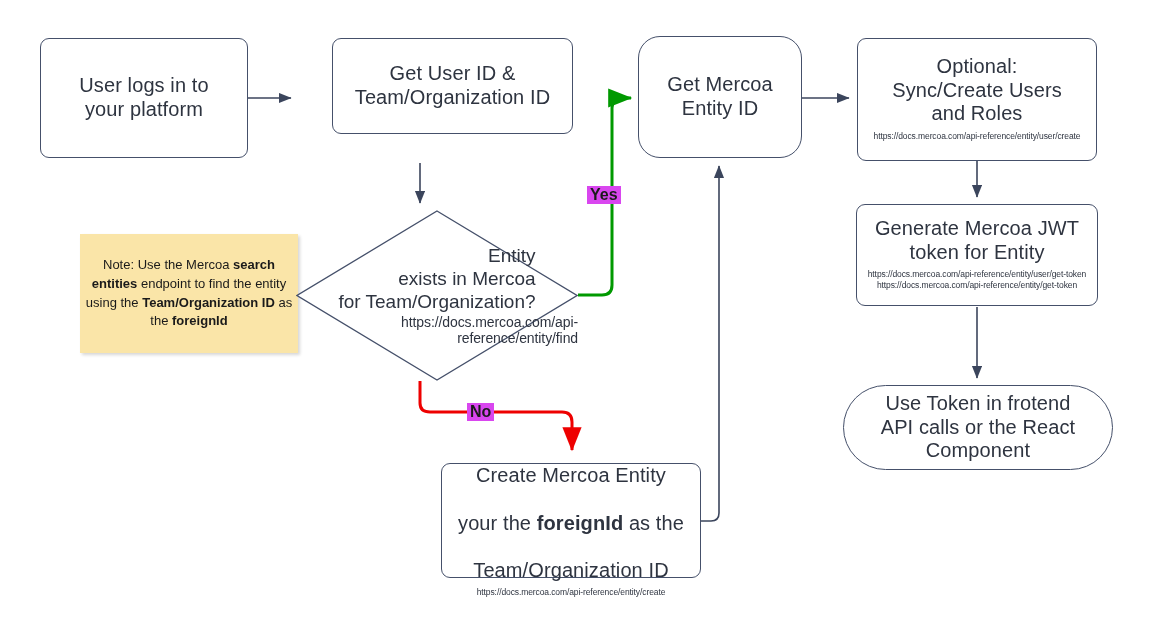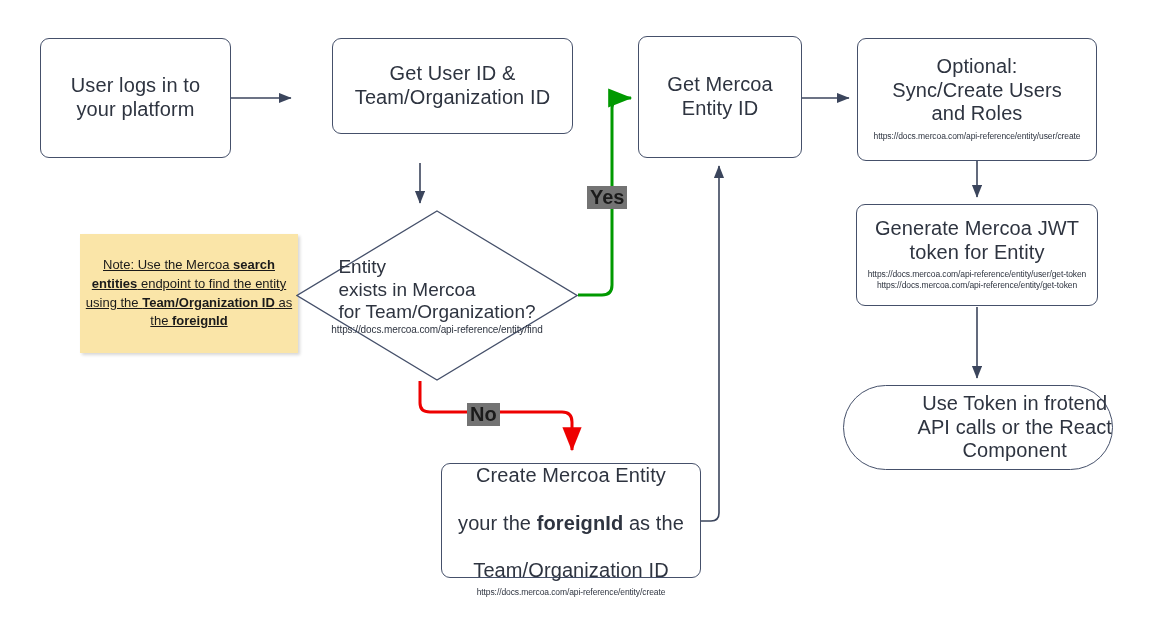--- a/index.html
+++ b/index.html
@@ -35,21 +35,21 @@
     flex-direction: column;
     align-items: center;
     justify-content: center;
     text-align: center;
     background: #ffffff;
     border: 1.3px solid #45506a;
     color: #2e3440;
     line-height: 1.18;
   }
   .node.rect { border-radius: 9px; }
-  .node.pill { border-radius: 999px; align-items: flex-end; }
+  .node.pill { border-radius: 999px; }
   .node .title {
     font-size: 20px;
     letter-spacing: .1px;
     white-space: pre-line;
   }
   .node .url {
     font-size: 8.5px;
     line-height: 1.28;
     color: #2e3440;
     margin-top: 5px;
@@ -57,64 +57,63 @@
     letter-spacing: -.1px;
   }
 
   
   .diamond-wrap {
     position: absolute;
     display: flex;
     flex-direction: column;
     align-items: center;
     justify-content: center;
-    text-align: left;
+    text-align: right;
   }
   .diamond-wrap .dtext {
     position: relative;
     z-index: 2;
     font-size: 19px;
     line-height: 1.2;
     white-space: pre-line;
     color: #2e3440;
   }
   .diamond-wrap .durl {
     position: relative;
     z-index: 2;
-    font-size: 10px;
+    font-size: 14px;
     color: #2e3440;
     letter-spacing: -.1px;
   }
 
   
   .note {
     position: absolute;
     box-sizing: border-box;
     background: #fae5a8;
     border: none;
     display: flex;
     align-items: center;
     justify-content: center;
     text-align: center;
     font-size: 13px;
     line-height: 1.45;
     color: #1a1a1a;
     padding: 6px 0;
     box-shadow: 2px 2px 3px rgba(0,0,0,.16);
-    text-decoration: underline;
   }
   .note b { font-weight: bold; }
 
   
   .elabel {
     position: absolute;
-    font-size: 20px;
+    font-size: 16px;
     font-weight: bold;
     color: #1b1b1b;
-    background: #737373;
+    background: #d946ef;
     padding: 0 3px;
     white-space: nowrap;
   }
 </style>
 </head>
 <body>
 
 <div id="canvas">
 
   <svg id="wires" viewBox="0 0 1153 622" xmlns="http://www.w3.org/2000/svg">
@@ -147,31 +146,31 @@
 
     <g fill="none" stroke="#009900" stroke-width="3" stroke-linecap="butt">
       <path d="M578,295 L602,295 Q612,295 612,285 L612,108 Q612,98 622,98 L631,98" marker-end="url(#ah-green)"></path>
     </g>
 
     <g fill="none" stroke="#ee0000" stroke-width="3" stroke-linecap="butt">
       <path d="M420,381 L420,403 Q420,412 430,412 L562,412 Q572,412 572,422 L572,450" marker-end="url(#ah-red)"></path>
     </g>
   </svg>
 
-  <div class="node rect" style="left:40px; top:38px; width:191px; height:120px;">
+  <div class="node rect" style="left:40px; top:38px; width:208px; height:120px;">
     <div class="title">User logs in to
 your platform</div>
   </div>
 
   <div class="node rect" style="left:300px; top:38px; width:241px; height:96px;margin-left:32px;">
     <div class="title">Get User ID &amp;
 Team/Organization ID</div>
   </div>
 
-  <div class="node rect" style="left:638px; top:36px; width:164px; height:122px;">
+  <div class="node rect" style="left:638px; top:36px; width:164px; height:122px;border-radius:22px;">
     <div class="title">Get Mercoa
 Entity ID</div>
   </div>
 
   <div class="node rect" style="left:856px; top:204px; width:242px; height:102px; padding:4px 6px 6px;">
     <div class="title">Generate Mercoa JWT
 token for Entity</div>
     <div class="url">https://docs.mercoa.com/api-reference/entity/user/get-token
 https://docs.mercoa.com/api-reference/entity/get-token</div>
   </div>

